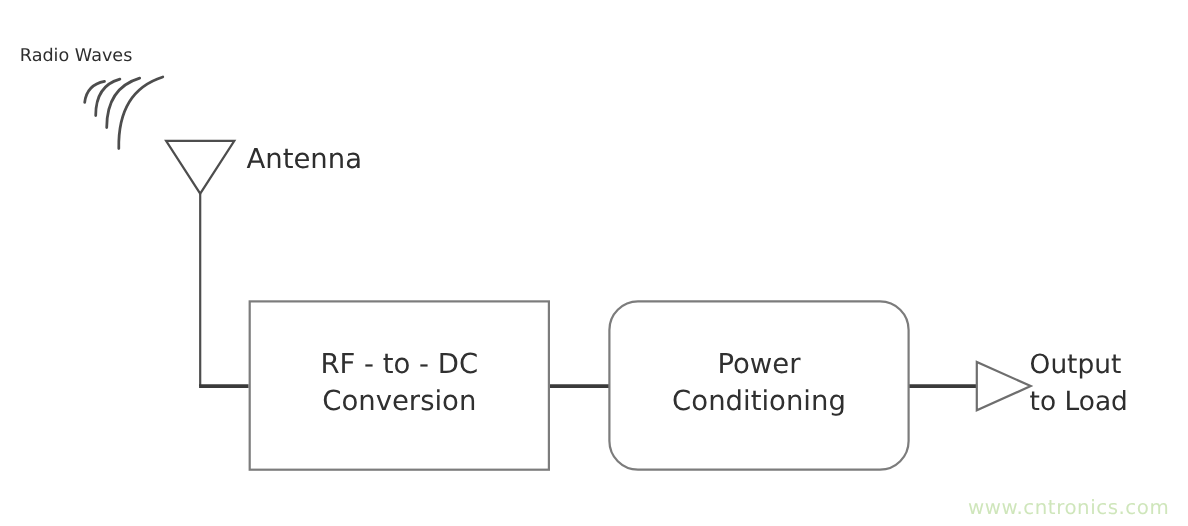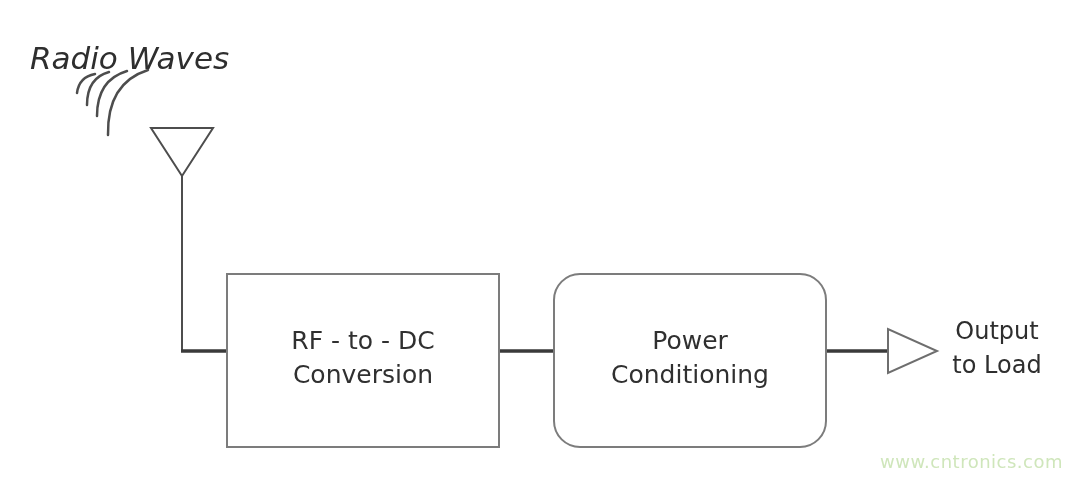--- a/index.html
+++ b/index.html
@@ -21,55 +21,54 @@
     top: 0;
     width: 1080px;
     height: 478px;
   }
   .label {
     position: absolute;
     color: #2e2e2e;
     white-space: pre-line;
   }
   .radio-waves-label {
-    left: 30px;
+    left: 18px;
     top: 40px;
-    font-size: 31px;
-    font-style: italic;
+    font-size: 16px;
   }
   .antenna-label {
     left: 224px;
     top: 130px;
     font-size: 25px;
   }
   .block {
     position: absolute;
     top: 273px;
     width: 274px;
-    height: 175px;
+    height: 155px;
     box-sizing: border-box;
     border: 2px solid #7c7c7c;
     background: #ffffff;
     display: flex;
     align-items: center;
     justify-content: center;
     text-align: center;
     font-size: 25px;
     line-height: 34px;
     color: #303030;
     padding-bottom: 5px;
   }
   .block-rf { left: 226px; }
   .block-power { left: 553px; border-radius: 27px; }
   .block-text { white-space: pre-line; }
   .output-label {
     left: 936px;
     top: 314px;
     width: 122px;
-    text-align: center;
+    text-align: left;
     font-size: 24px;
     line-height: 34px;
   }
   .watermark {
     position: absolute;
     right: 17px;
     bottom: 6px;
     font-size: 18px;
     letter-spacing: 0.5px;
     color: #cfe6bb;
@@ -96,20 +95,21 @@
 
     <line x1="499" y1="351" x2="554" y2="351" stroke-width="3.5" stroke="#3a3a3a"></line>
 
     <line x1="826" y1="351" x2="891" y2="351" stroke-width="3.5" stroke="#3a3a3a"></line>
 
     <polygon points="888,329 888,373 937,351" fill="#ffffff" stroke-width="2" stroke="#6e6e6e"></polygon>
   </svg>
 
   <div class="label radio-waves-label">Radio Waves</div>
 
+  <div class="label antenna-label">Antenna</div>
 
   <div class="block block-rf">
     <span class="block-text">RF - to - DC
 Conversion</span>
   </div>
 
   <div class="block block-power">
     <span class="block-text">Power
 Conditioning</span>
   </div>

